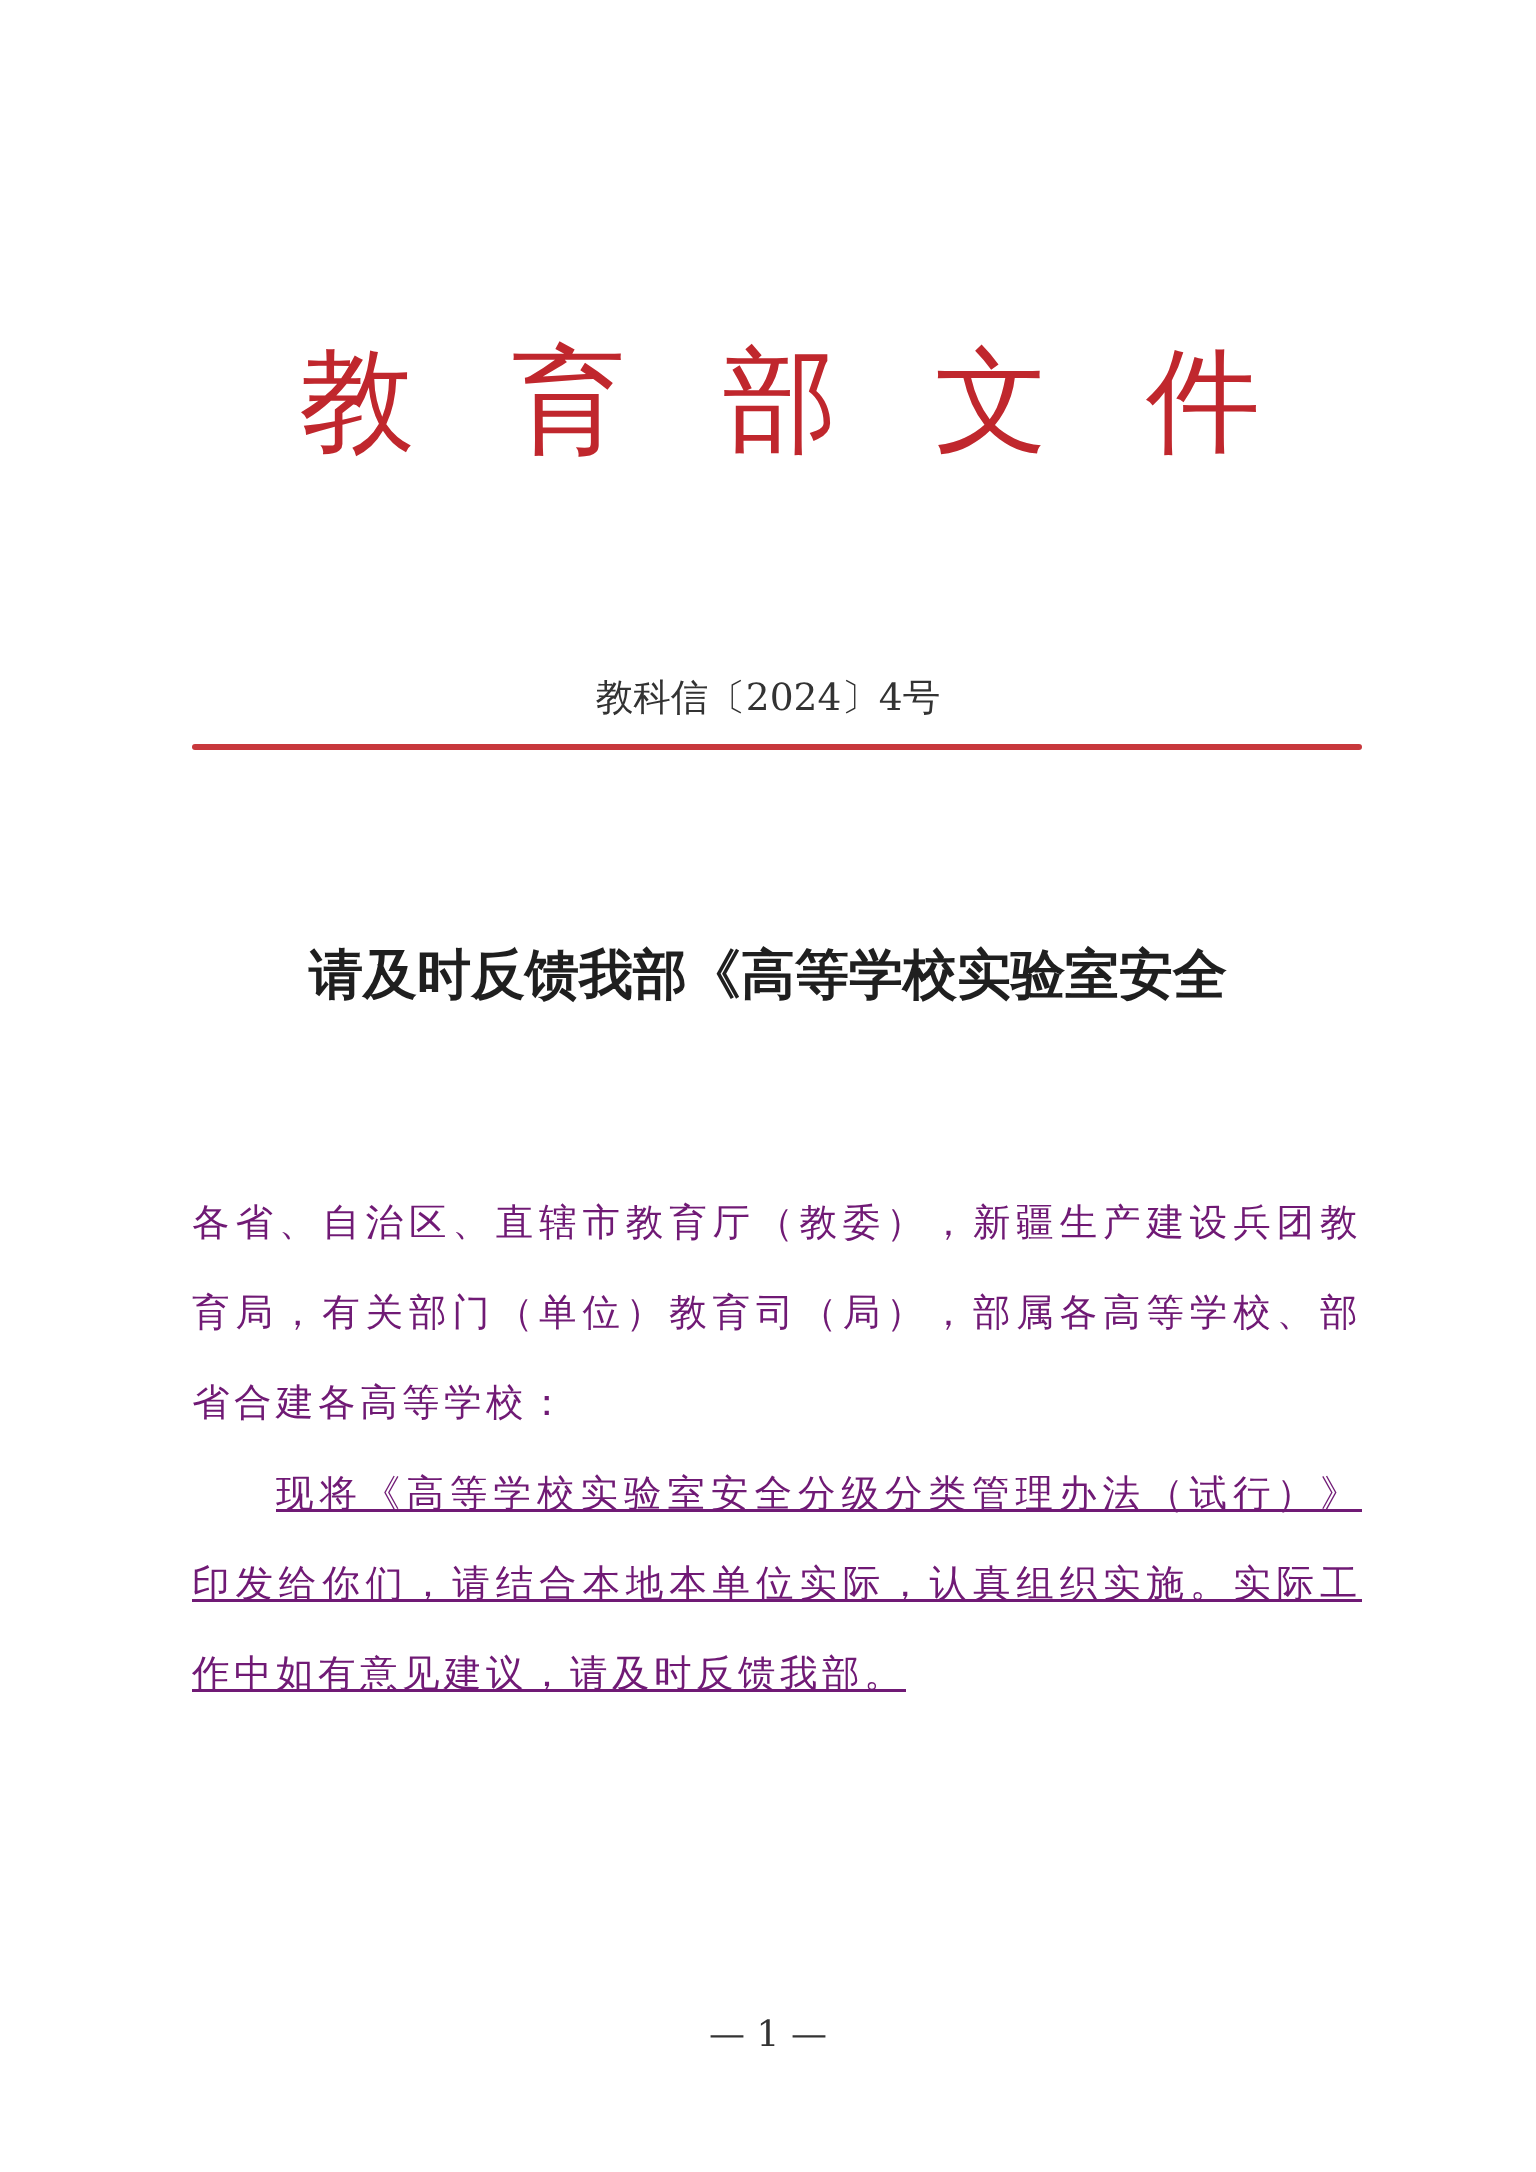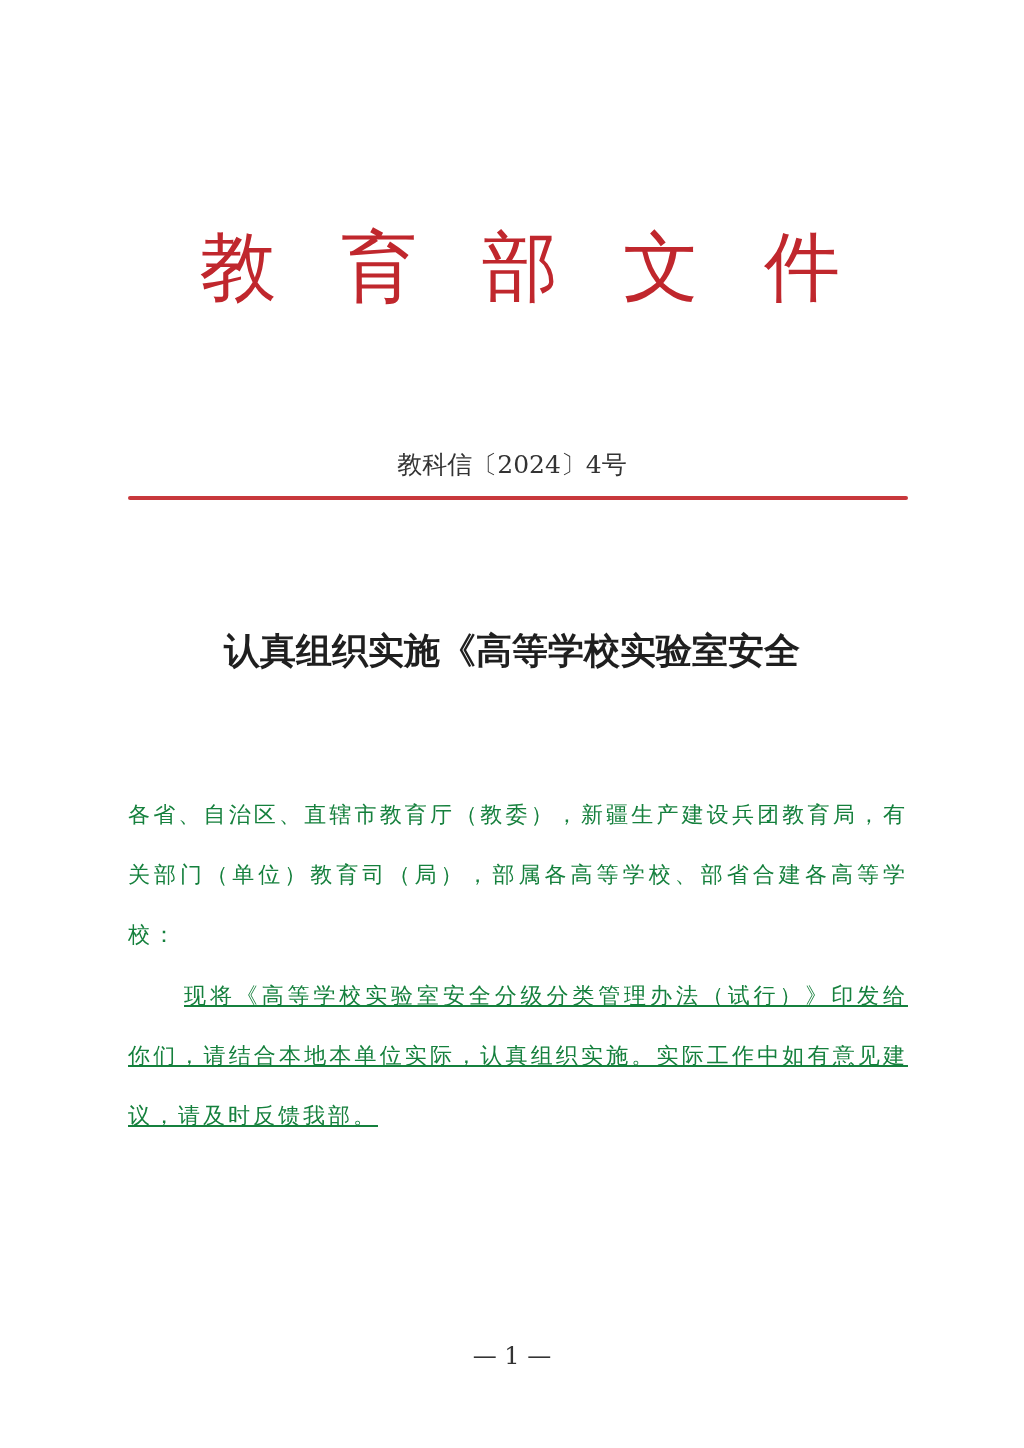--- a/index.html
+++ b/index.html
@@ -26,21 +26,21 @@
     }
     .notice-title {
       position: absolute; left: 0; width: 1024px; top: 622px;
       text-align: center; font-size: 36px; line-height: 58px;
       font-weight: bold; color: #1f1f1f;
       font-family: "DejaVu Sans", "Liberation Sans", sans-serif;
     }
     .notice-title div { white-space: nowrap; }
     .body-text {
       position: absolute; left: 128px; width: 780px;
-      font-size: 22px; line-height: 60px; color: #15803d;
+      font-size: 25px; line-height: 60px; color: #701a75;
       text-align: justify; letter-spacing: 3px;
     }
     .addressee { top: 785px; }
     .para { top: 966px; text-indent: 56px; text-decoration: underline; }
     .page-number {
       position: absolute; left: 0; width: 1024px; top: 1342px;
       text-align: center; font-size: 24px; color: #333;
     }
   </style>
 </head>
@@ -52,20 +52,20 @@
   <span>部</span>
   <span>文</span>
   <span>件</span>
 </div>
 
 <div class="doc-number">教科信〔2024〕4号</div>
 
 <div class="red-rule"></div>
 
 <div class="notice-title">
-  <div>认真组织实施《高等学校实验室安全</div>
+  <div>请及时反馈我部《高等学校实验室安全</div>
 </div>
 
 <div class="body-text addressee">各省、自治区、直辖市教育厅（教委），新疆生产建设兵团教育局，有关部门（单位）教育司（局），部属各高等学校、部省合建各高等学校：</div>
 
 <div class="body-text para">现将《高等学校实验室安全分级分类管理办法（试行）》印发给你们，请结合本地本单位实际，认真组织实施。实际工作中如有意见建议，请及时反馈我部。</div>
 
 <div class="page-number">— 1 —</div>
 
 </body></html>

